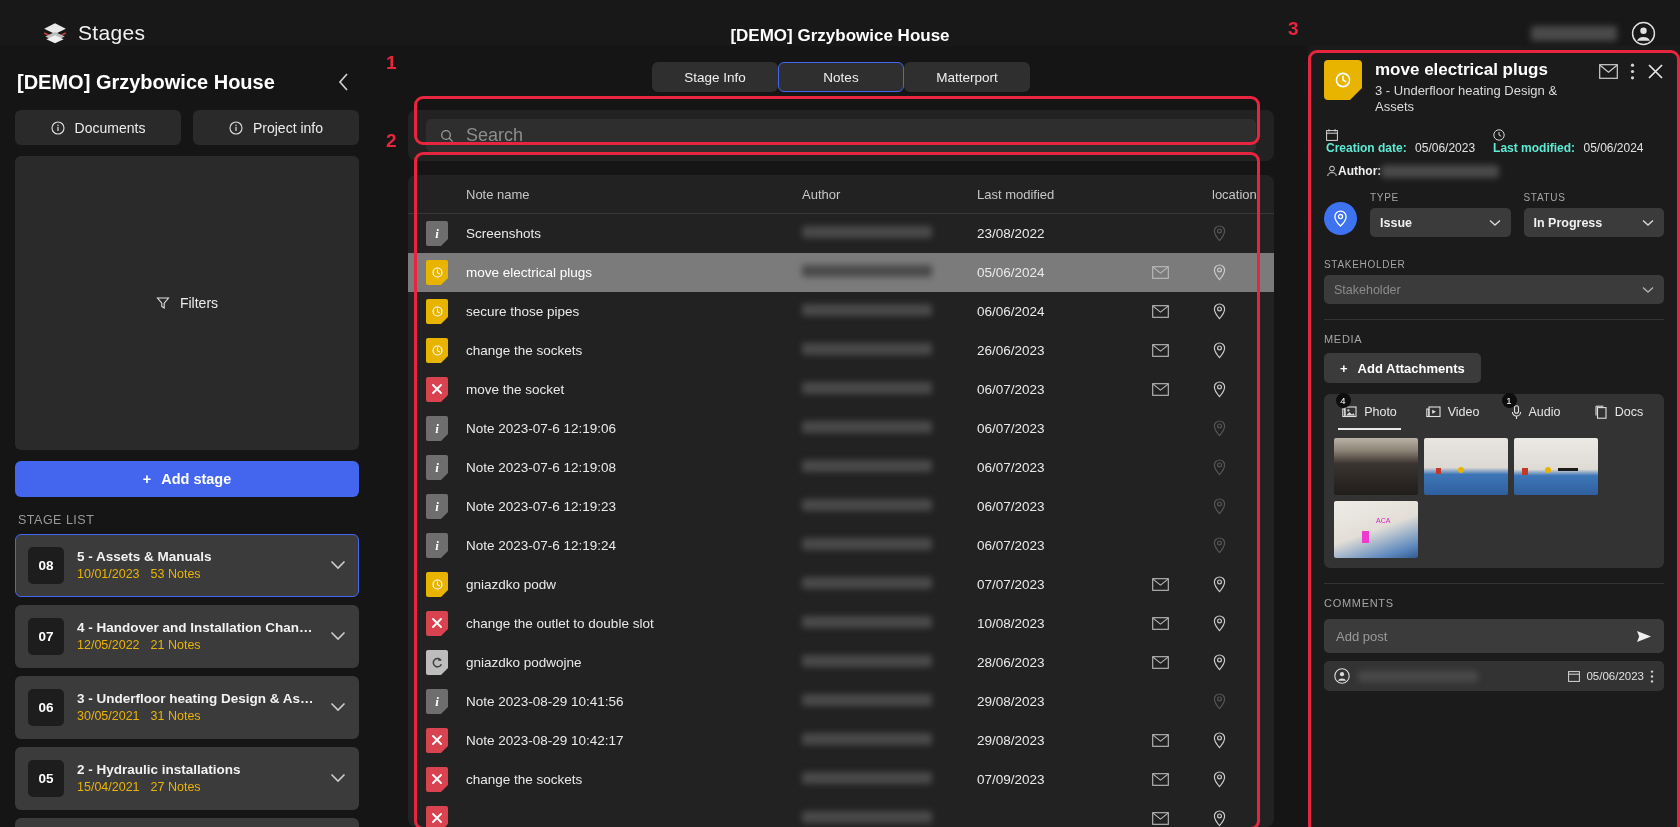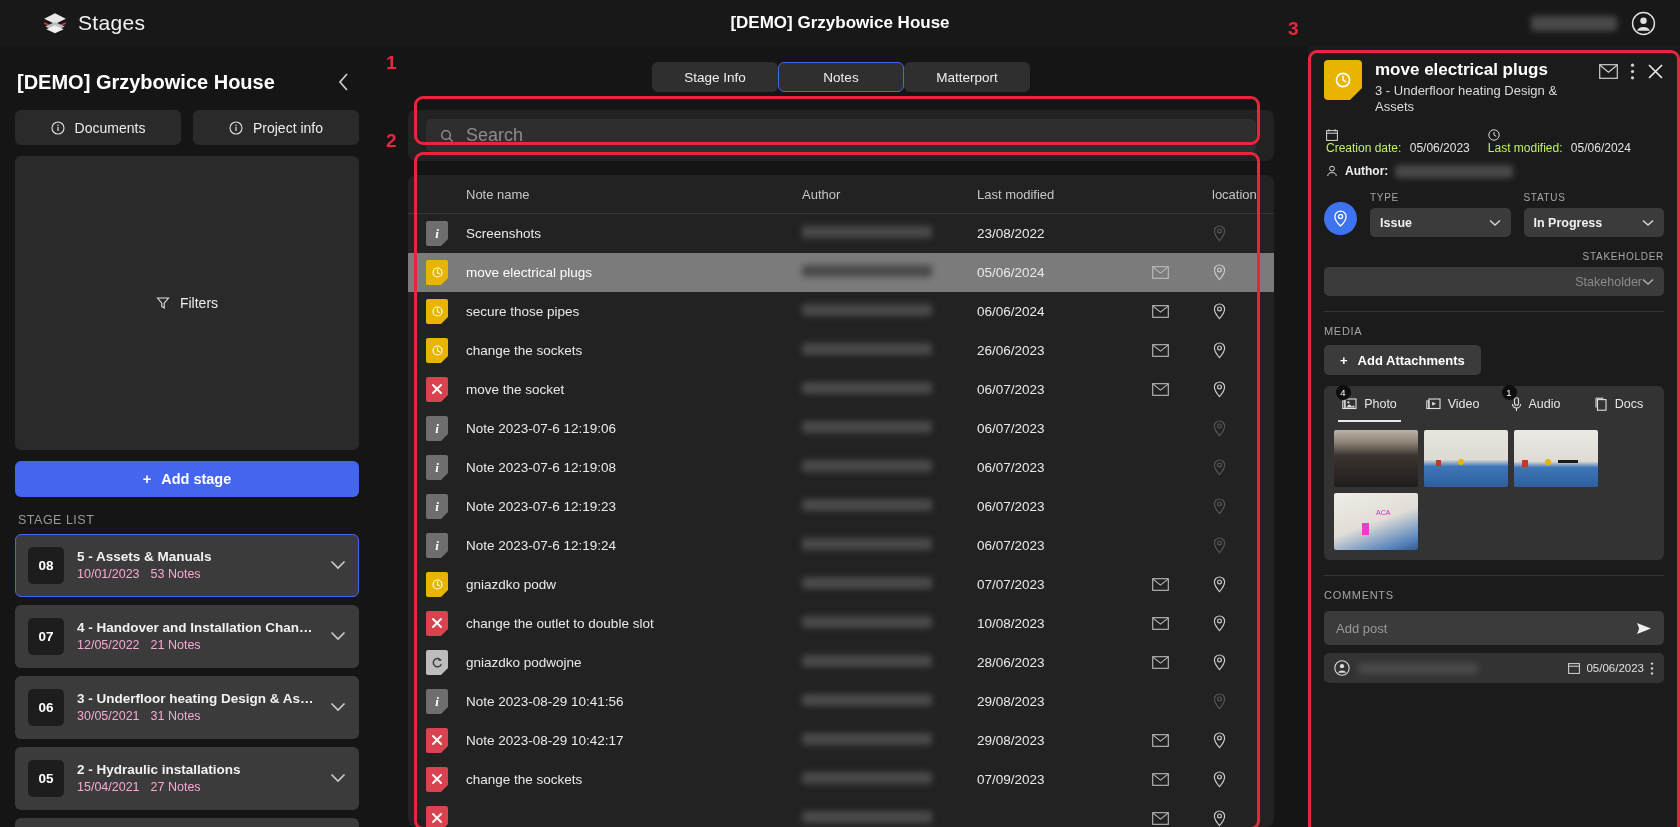--- a/index.html
+++ b/index.html
@@ -8,21 +8,21 @@
     background: #151515;
     font-family: "Liberation Sans", sans-serif;
     color: #e8e8e8;
     overflow: hidden;
   }
   .app { position: relative; width: 1680px; height: 827px; display: flex; flex-direction: column; }
 
   
   .topbar {
     height: 46px; background: #181818; flex: 0 0 46px;
-    display: flex; align-items: center; padding: 0 14px; position: relative;
+    display: flex; align-items: flex-end; padding: 0 14px; position: relative;
   }
   .brand { display: flex; align-items: center; gap: 10px; margin-left: 28px; }
   .brand-name { font-size: 21px; font-weight: 400; letter-spacing: .3px; color: #f2f2f2; }
   .topnav { display: flex; gap: 10px; margin-left: 36px; }
   .topnav-btn {
     height: 30px; padding: 0 16px; border-radius: 6px; background: #2b2b2b;
     display: flex; align-items: center; gap: 9px; font-size: 13.5px; color: #f0f0f0;
     cursor: pointer; border: none;
   }
   .topbar-title {
@@ -62,21 +62,21 @@
     padding: 0 12px; gap: 13px; cursor: pointer; flex: 0 0 63px; border: 1px solid transparent;
   }
   .stage-item.selected { border-color: #4466ee; }
   .stage-num {
     width: 36px; height: 37px; background: #1d1d1d; border-radius: 5px; flex: 0 0 36px;
     display: flex; align-items: center; justify-content: center;
     font-size: 13.5px; font-weight: bold; color: #fff;
   }
   .stage-text { flex: 1; min-width: 0; }
   .stage-name { font-size: 13.5px; font-weight: bold; color: #f2f2f2; white-space: nowrap; overflow: hidden; text-overflow: ellipsis; }
-  .stage-meta { font-size: 12.5px; color: #f9a8d4; margin-top: 3px; }
+  .stage-meta { font-size: 12.5px; color: #eab308; margin-top: 3px; }
   .stage-meta span { margin-right: 11px; }
   .chev { color: #cdcdcd; flex: 0 0 auto; }
 
   
   .center { flex: 1; min-width: 0; display: flex; flex-direction: column; padding: 0 14px; position: relative; }
   .tabs { display: flex; justify-content: center; padding-top: 16px; }
   .tab {
     min-width: 126px; height: 30px; padding: 0 18px; border-radius: 6px; background: #2f2f2f;
     display: flex; align-items: center; justify-content: center; font-size: 13.5px;
     color: #efefef; cursor: pointer; border: 1px solid transparent;
@@ -138,39 +138,39 @@
   }
   .rp-bigicon::after {
     content:""; position:absolute; right:0; bottom:0; border-width: 0 0 12px 12px;
     border-style: solid; border-color: transparent transparent #1b1b1b transparent;
   }
   .rp-title { font-size: 17px; font-weight: bold; color: #fff; line-height: 1.15; }
   .rp-sub { font-size: 13px; color: #dcdcdc; margin-top: 3px; line-height: 1.25; }
   .rp-actions { margin-left: auto; display: flex; align-items: center; gap: 12px; padding-top: 3px; }
   .rp-act { cursor: pointer; color: #d5d5d5; }
   .rp-dates { display: flex; gap: 18px; align-items: center; margin: 14px 0 0 2px; font-size: 12px; }
-  .rp-dates .lbl { color: #bef264; font-weight: normal; }
+  .rp-dates .lbl { color: #5eead4; font-weight: bold; }
   .rp-dates .val { color: #e2e2e2; margin-left: 5px; }
-  .rp-author { display: flex; align-items: center; gap: 7px; margin: 9px 0 0 2px; font-size: 12px; }
+  .rp-author { display: flex; align-items: center; gap: 0; margin: 9px 0 0 2px; font-size: 12px; }
   .rp-author .lbl { color: #efefef; font-weight: bold; }
 
   .rp-typerow { display: flex; align-items: flex-end; gap: 13px; margin-top: 14px; }
   .pin-circle {
     width: 33px; height: 33px; border-radius: 50%; background: #3d72f0; flex: 0 0 33px;
     display: flex; align-items: center; justify-content: center; margin-bottom: 2px; cursor: pointer;
   }
   .fieldgrp { flex: 1; min-width: 0; }
   .flabel { font-size: 10px; color: #a5a5a5; letter-spacing: .7px; margin-bottom: 5px; }
   .select {
     height: 29px; background: #3b3b3b; border-radius: 5px; display: flex; align-items: center;
     padding: 0 10px; font-size: 12.5px; color: #f0f0f0; font-weight: bold; cursor: pointer;
   }
   .select .sv { flex: 1; overflow: hidden; white-space: nowrap; }
   .select.placeholder .sv { color: #8b8b8b; font-weight: normal; }
-  .rp-stake { margin-top: 14px; text-align: right; }
+  .rp-stake { margin-top: 22px; }
   .rp-desc { margin-top: 14px; }
   .descbox {
     background: #3b3b3b; border-radius: 5px; min-height: 34px; padding: 9px 11px;
     font-size: 13px; color: #f0f0f0;
   }
   .sep { height: 1px; background: #343434; margin: 15px 0 0 0; }
   .media-label, .comments-label { font-size: 11px; color: #a5a5a5; letter-spacing: .7px; margin: 13px 0 8px 0; }
   .add-attach {
     height: 30px; background: #3b3b3b; border-radius: 5px; display: inline-flex; align-items: center;
     gap: 10px; padding: 0 16px; font-size: 13px; font-weight: bold; color: #fff; cursor: pointer; border: none;

